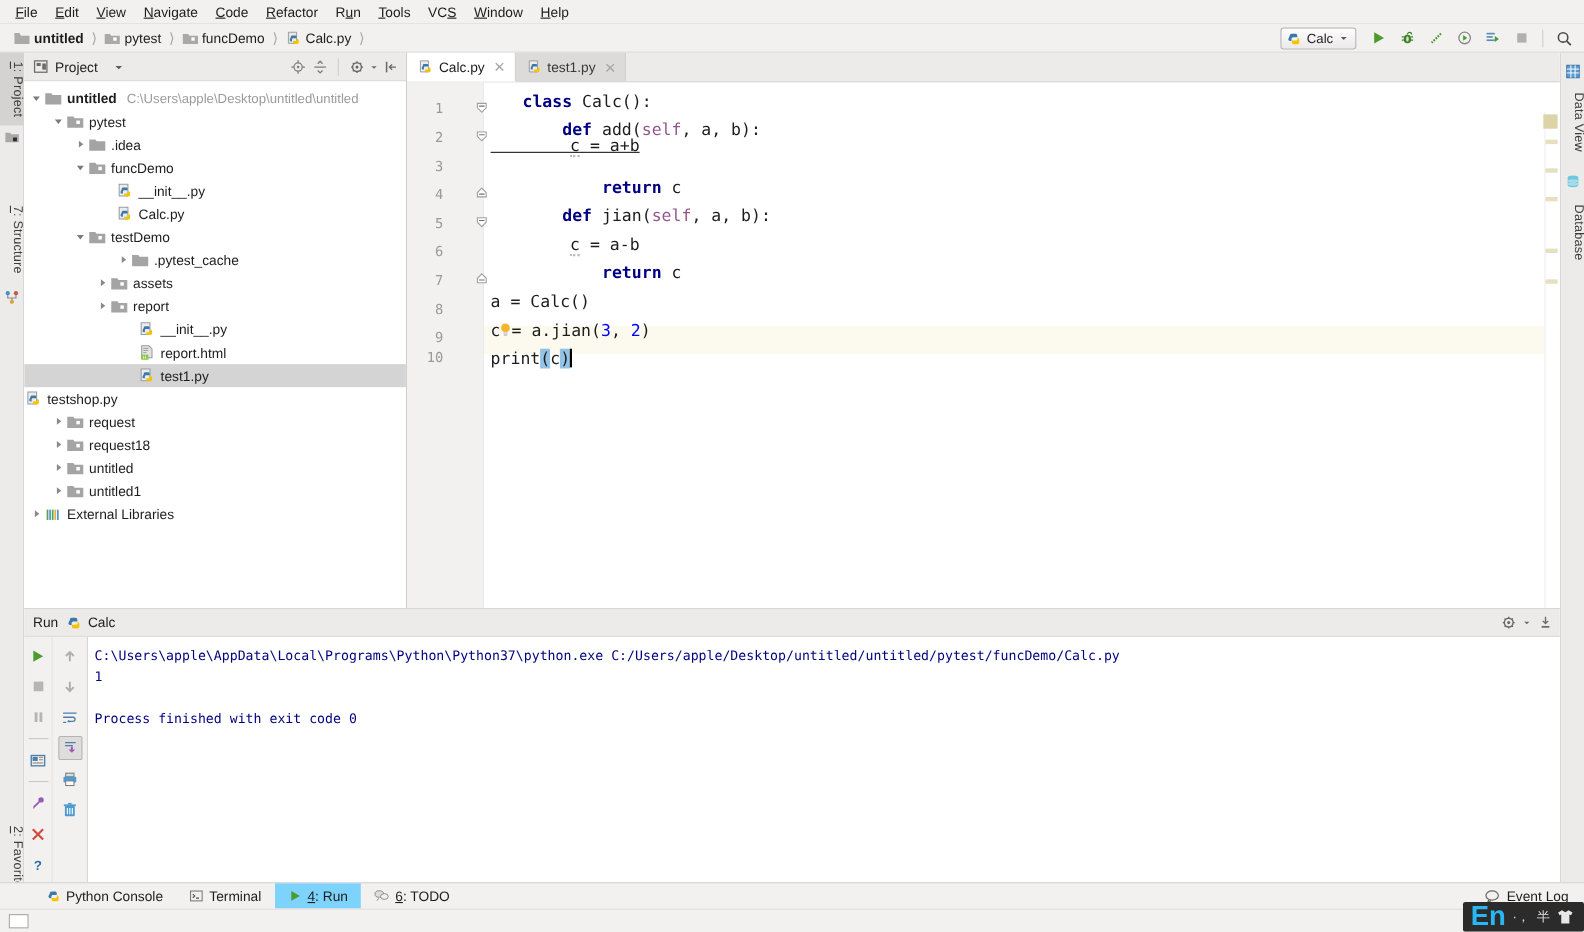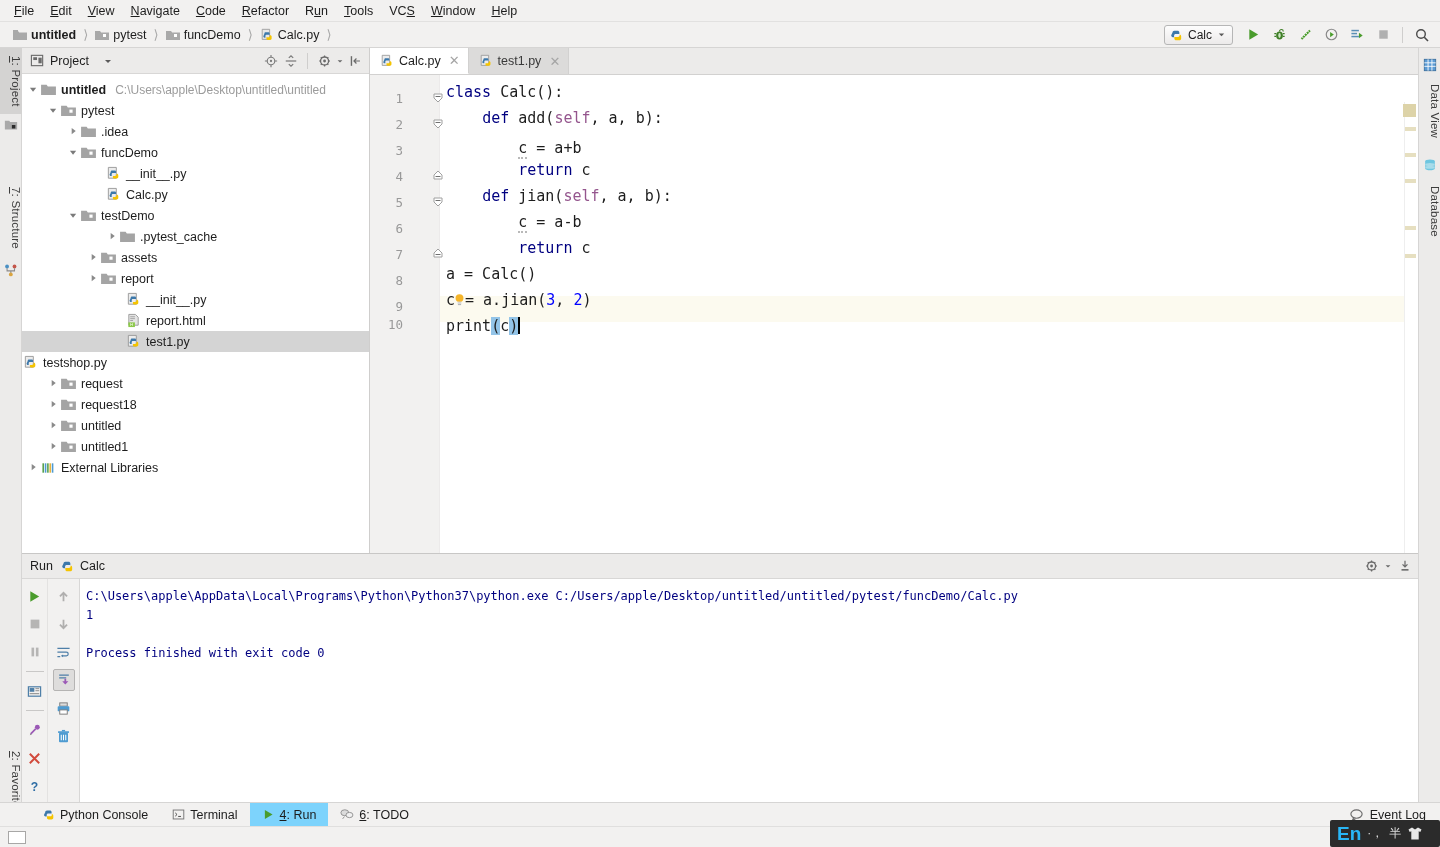--- a/index.html
+++ b/index.html
@@ -129,21 +129,21 @@
     font-family: "DejaVu Sans Mono", monospace; text-align: right; width: 30px;
   }
   .fold { position: absolute; left: 62px; width: 12px; height: 12px; }
   .code-body { position: relative; flex: 1; }
   .cline {
     position: absolute; left: 6px; height: 26px; line-height: 26px;
     font-family: "DejaVu Sans Mono", monospace; font-size: 15px;
     color: #1d1d1d; white-space: pre;
   }
   .cur-line-bg { position: absolute; left: 0; width: 1048px; height: 26px; background: #fcfaef; }
-  .kw { color: #000080; font-weight: normal; }
+  .kw { color: #000080; font-weight: bold; margin-left: 29px; }
   .selfkw { color: #94558d; }
   .num { color: #0000ff; }
   .paren-hl { background: #93c4e8; }
   .caret { display:inline-block; width: 2px; height: 17px; background: #000; vertical-align: -3px; }
   .squig { border-bottom: 2px dotted #b9b9b9; }
 
   .editor-scroll-right {
     position: absolute; top: 27px; right: 0; width: 14px; height: 478px;
     background: #ffffff; border-left: 1px solid #eeeeee;
   }
@@ -198,21 +198,21 @@
   }
   .sb-left { width: 18px; height: 13px; border: 1px solid #a8a7a6; background: #fff; margin-left: 8px; }
   .sb-right { margin-left: auto; display: flex; align-items: center; gap: 14px; padding-right: 6px; font-size: 12px; color: #333; }
 
   
   .ime {
     position: absolute; left: 1330px; top: 820px; width: 110px; height: 27px;
     background: #2b2b2b; display: flex; align-items: center; gap: 6px;
     padding: 0 7px; border-radius: 2px;
   }
-  .ime .en { color: #29b6f6; font-size: 19px; font-weight: bold; line-height: 1; }
+  .ime .en { color: #29b6f6; font-size: 25px; font-weight: bold; line-height: 1; }
   .ime .g { color: #dcdcdc; font-size: 12px; }
 
   svg { display: block; }
 </style>
 </head>
 <body>
 
 <div id="app">
 
   <div class="menubar">
@@ -782,21 +782,21 @@
           <svg width="12" height="12" viewBox="0 0 12 12">
               <path d="M2 9h8V5L6 1 2 5z" fill="#fff" stroke="#a0a0a0"></path>
               <path d="M3.5 6.5h5" stroke="#707070"></path>
             </svg>
         </div>
       </div>
 
       <div class="code-body">
         <div class="cline" style="top:4px;"><span class="kw">class</span> Calc():</div>
         <div class="cline" style="top:30px;">    <span class="kw">def</span> add(<span class="selfkw">self</span>, a, b):</div>
-        <div class="cline" style="top:60px;">        <span class="squig">c</span> = a+b</div>
+        <div class="cline" style="top:44px;text-decoration:underline;">        <span class="squig">c</span> = a+b</div>
         <div class="cline" style="top:82px;">        <span class="kw">return</span> c</div>
         <div class="cline" style="top:108px;">    <span class="kw">def</span> jian(<span class="selfkw">self</span>, a, b):</div>
         <div class="cline" style="top:134px;">        <span class="squig">c</span> = a-b</div>
         <div class="cline" style="top:160px;">        <span class="kw">return</span> c</div>
         <div class="cline" style="top:186px;">a = Calc()</div>
         <div class="cline" style="top:212px;">c<span style="display:inline-block;width:10px;"></span>= a.jian(<span class="num">3</span>, <span class="num">2</span>)</div>
         <div class="cline" style="top:238px;">print<span class="paren-hl">(</span>c<span class="paren-hl">)</span><span class="caret"></span></div>
 
         <div style="position:absolute; top:217px; left:12px;">
           <svg width="15" height="15" viewBox="0 0 16 16">

